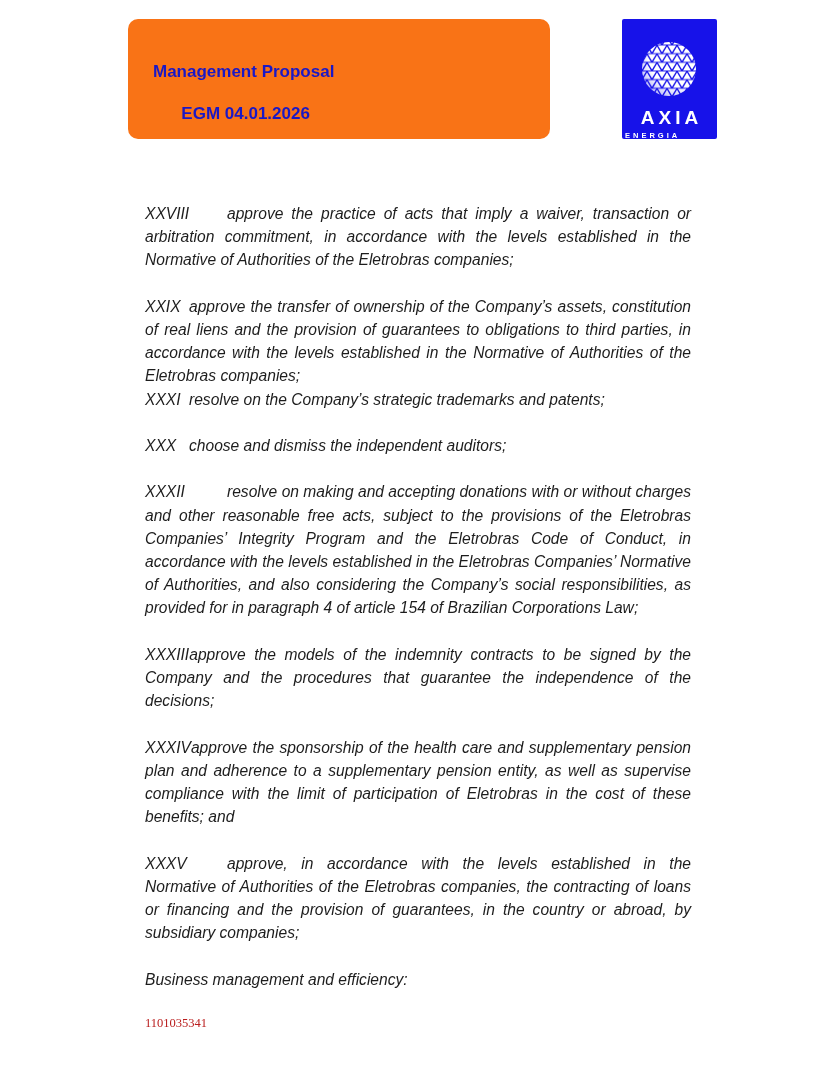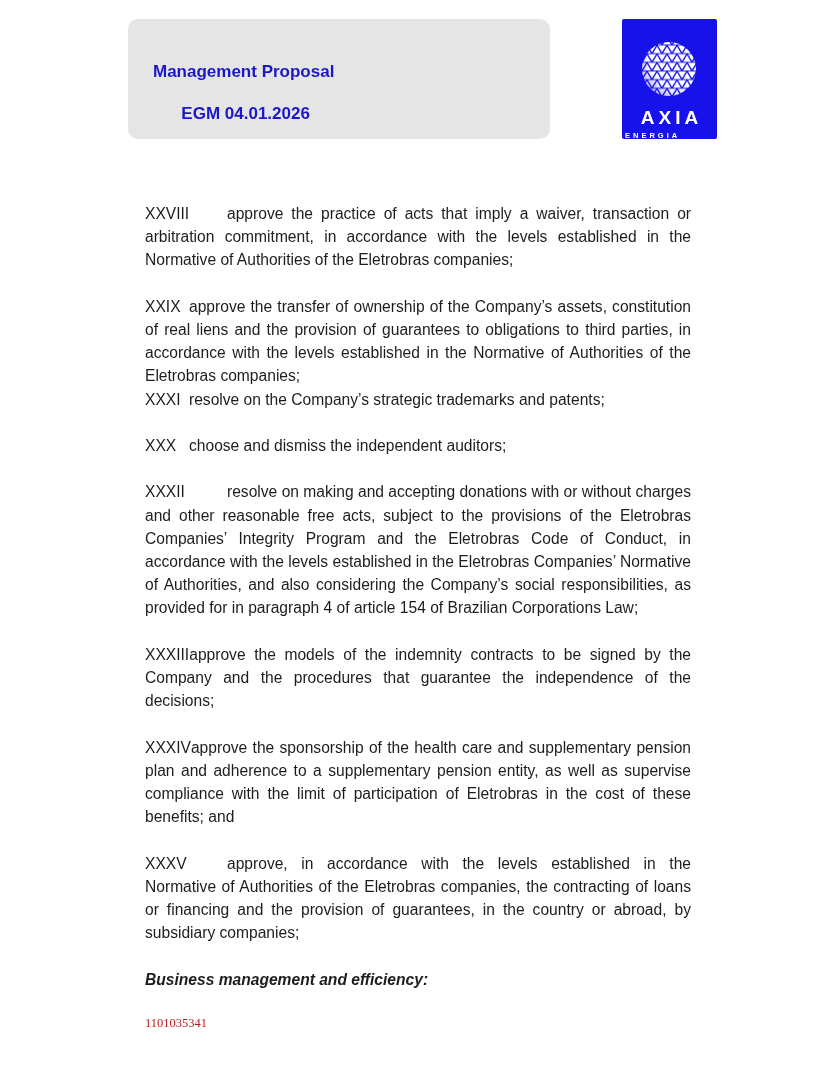--- a/index.html
+++ b/index.html
@@ -16,21 +16,21 @@
     overflow: hidden;
   }
 
   
   .banner {
     position: absolute;
     left: 128px;
     top: 19px;
     width: 422px;
     height: 120px;
-    background: #e5e5e5;
+    background: #f97316;
     border-radius: 10px;
   }
   .banner-title {
     position: absolute;
     left: 25px;
     top: 42px;
     font-size: 17px;
     line-height: 21px;
     font-weight: bold;
     color: #1a18c6;
@@ -83,28 +83,29 @@
     left: 145px;
     top: 202px;
     width: 546px;
     font-size: 15.6px;
     line-height: 23.2px;
     color: #1d1d1d;
   }
   .para {
     text-align: justify;
     margin: 0 0 23.2px 0;
+    font-style: italic;
   }
   .para.no-gap-after { margin-bottom: 0; }
   .num { display: inline-block; }
   .tab-l { min-width: 82px; }
   .tab-s { min-width: 44px; }
   .section-heading {
     margin: 0;
-    font-weight: bold;
+    font-weight: normal;
     font-style: italic;
     text-align: left;
   }
 
   
   .footer-number {
     position: absolute;
     left: 145px;
     top: 1016px;
     font-family: "Liberation Serif", serif;

